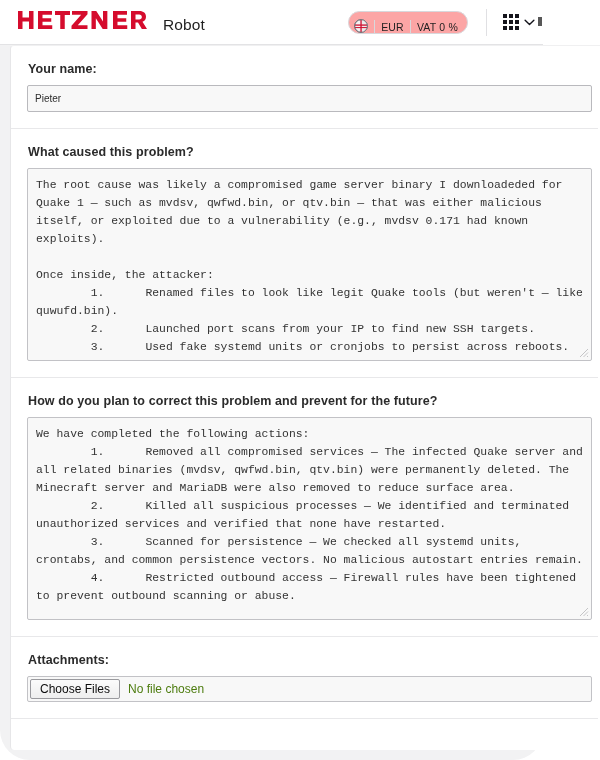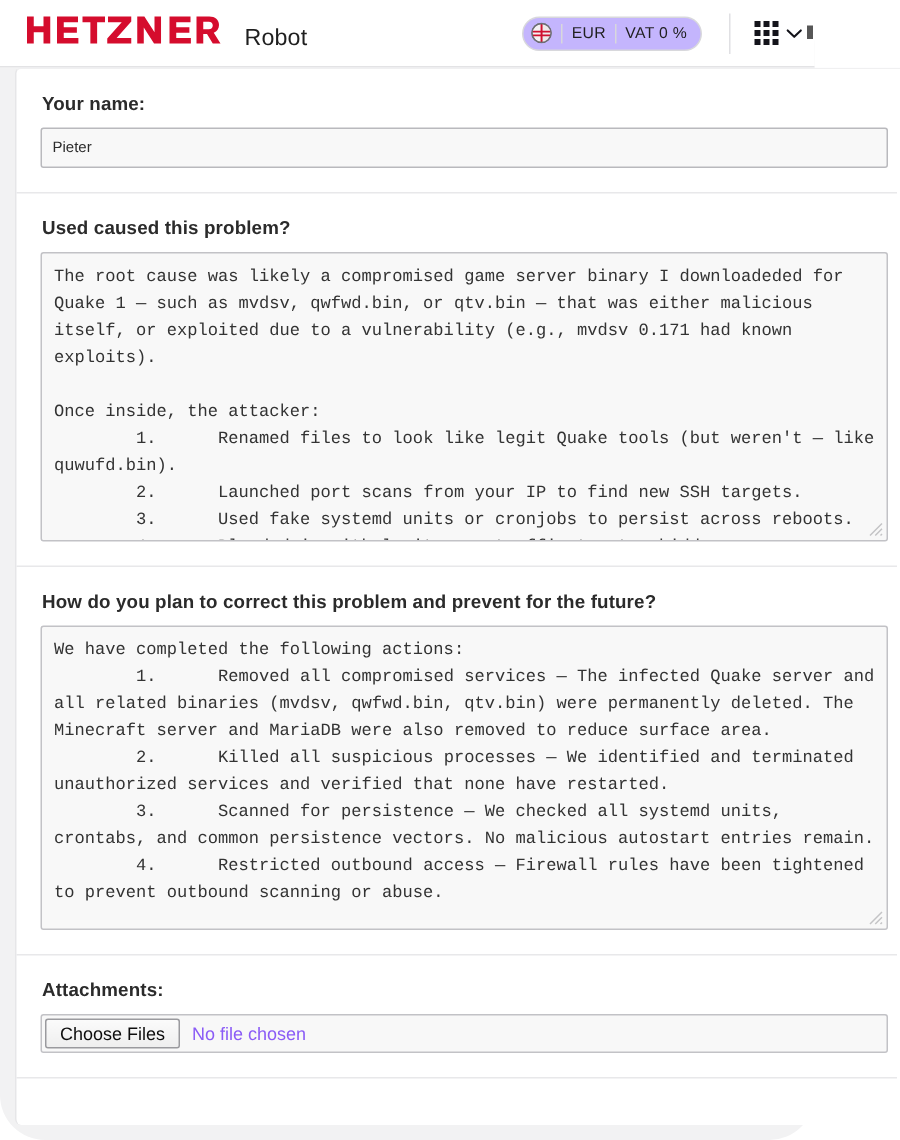--- a/index.html
+++ b/index.html
@@ -30,25 +30,25 @@
     font-weight: 400;
     letter-spacing: .1px;
   }
   .header-right {
     margin-left: auto;
     display: flex;
     align-items: center;
     height: 100%;
   }
   .currency-pill {
-    display: flex; align-items: center;
+    display: flex; align-items: flex-end;
     height: 23px;
     border: 1px solid #d8d8dc;
     border-radius: 12px;
-    background: #c4b5fd;
+    background: #fca5a5;
     padding: 0 9px 0 5px;
     gap: 6px;
   }
   .flag-icon { width: 14px; height: 14px; display: block; flex: 0 0 auto; }
   .pill-sep { width: 1px; height: 13px; background: #d8d8dc; }
   .pill-text {
     font-size: 10.5px; color: #1f1f1f; white-space: nowrap; letter-spacing: .2px;
   }
   .vsep { width: 1px; height: 27px; background: #e0e0e3; margin: 0 16px 0 18px; }
   .apps-wrap { display: flex; align-items: center; gap: 5px; cursor: pointer; }
@@ -141,21 +141,21 @@
     background: linear-gradient(#fbfbfb, #eeeeee);
     border: 1px solid #9a9a9e;
     border-radius: 2px;
     cursor: pointer;
     white-space: nowrap;
   }
   .file-status {
     display: flex; align-items: center;
     padding-left: 8px;
     font-size: 12px;
-    color: #8b5cf6;
+    color: #4d7c0f;
   }
   .spacer-bottom { height: 18px; }
 </style>
 </head>
 <body>
 
 <div id="page">
 
   <div class="header">
 
@@ -217,21 +217,21 @@
   <div class="card">
 
     <div class="section">
       <div class="field-label">Your name:</div>
       <input class="text-input" type="text" value="Pieter" style="">
     </div>
 
     <div class="divider"></div>
 
     <div class="section">
-      <div class="field-label">Used caused this problem?</div>
+      <div class="field-label">What caused this problem?</div>
       <div class="ta-wrap">
         <textarea id="ta-cause" class="mono" spellcheck="false" style="">The root cause was likely a compromised game server binary I downloadeded for Quake 1 — such as mvdsv, qwfwd.bin, or qtv.bin — that was either malicious itself, or exploited due to a vulnerability (e.g., mvdsv 0.171 had known exploits).
 
 Once inside, the attacker:
 	1.	Renamed files to look like legit Quake tools (but weren't — like quwufd.bin).
 	2.	Launched port scans from your IP to find new SSH targets.
 	3.	Used fake systemd units or cronjobs to persist across reboots.
 	4.	Blended in with legit game traffic to stay hidden.</textarea>
         <svg class="resize-grip" viewBox="0 0 10 10">
           <path d="M9 1 L1 9 M9 4.5 L4.5 9 M9 8 L8 9" stroke="#9a9a9e" stroke-width="1" fill="none"></path>

